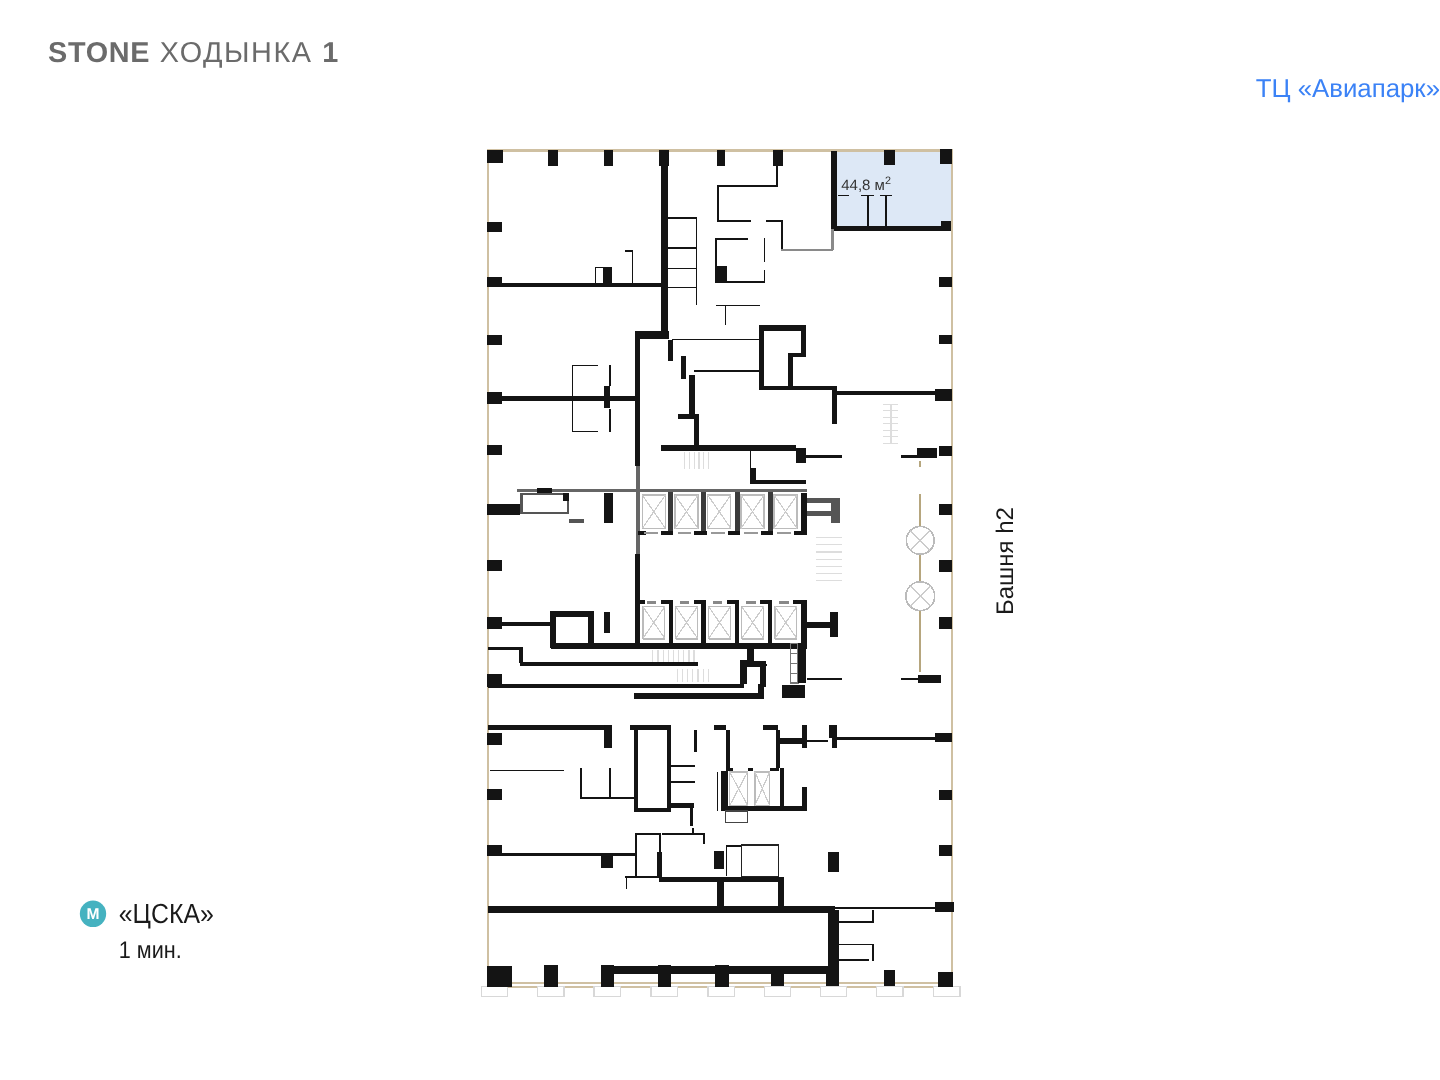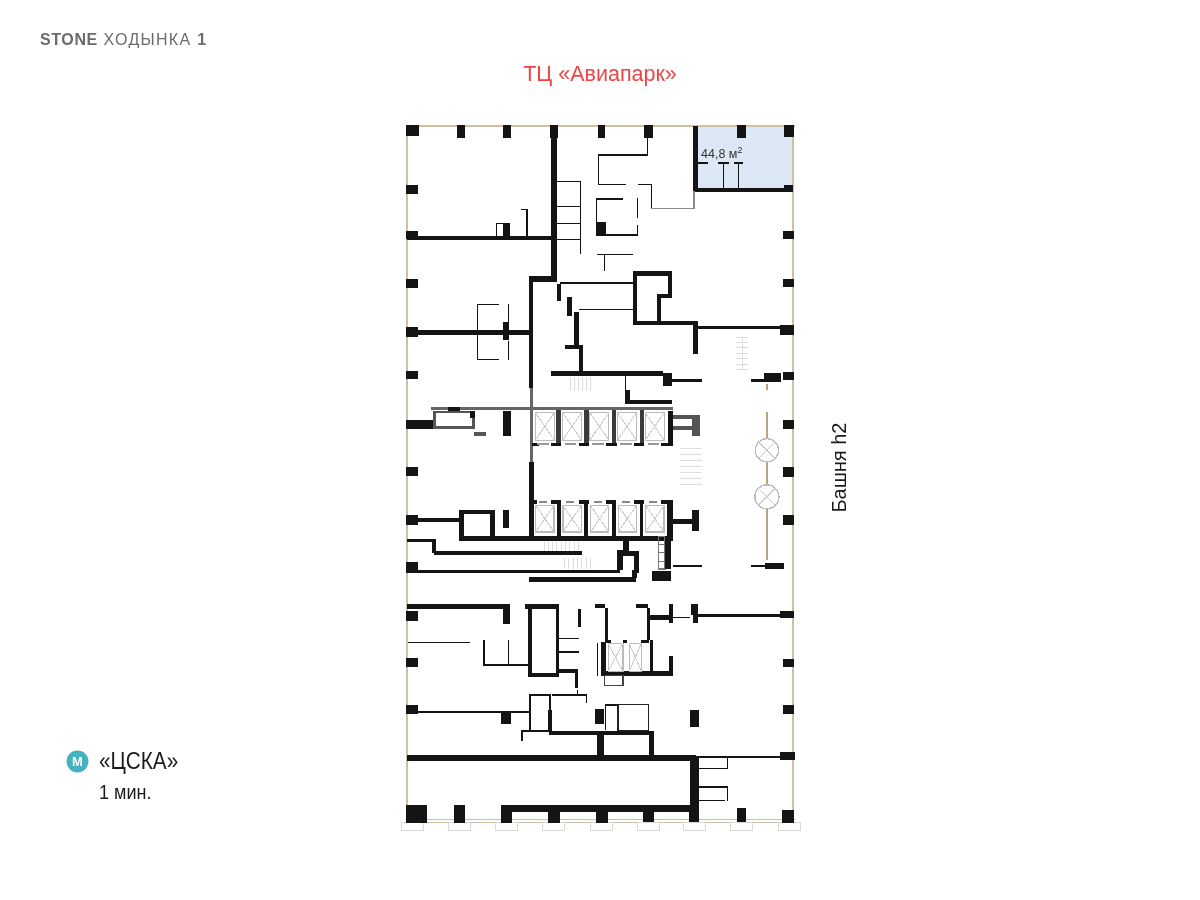--- a/index.html
+++ b/index.html
@@ -1,20 +1,20 @@
 <!DOCTYPE html>
 <html><head><meta charset="utf-8">
 <style>
 html,body{margin:0;padding:0;width:1200px;height:900px;background:#ffffff;
 font-family:"Liberation Sans",sans-serif;overflow:hidden;}
 .abs{position:absolute;}
 #plan{position:absolute;left:0;top:0;}
-#logo{left:40px;top:31px;font-size:16px;color:#6b6b6b;letter-spacing:1.3px;white-space:nowrap;}
+#logo{left:40px;top:31px;font-size:24px;color:#6b6b6b;letter-spacing:1.3px;white-space:nowrap;}
 #logo b{font-weight:bold;letter-spacing:.6px;}
-#title{left:0;top:62px;width:1200px;text-align:center;font-size:21.5px;color:#ef4444;}
+#title{left:0;top:62px;width:1200px;text-align:right;font-size:21.5px;color:#3b82f6;}
 #tower{left:759px;top:456px;width:160px;text-align:center;font-size:20px;color:#1a1a1a;
 transform:rotate(-90deg);transform-origin:center;}
 #area{left:701px;top:145px;width:92px;text-align:left;font-size:12.5px;color:#333;}
 #area sup{font-size:9px;}
 #metro{left:99px;top:748px;font-size:23px;color:#1a1a1a;transform:scaleX(.9);transform-origin:0 0;}
 #metro .l2{font-size:20px;margin-top:6px;}
 #mcirc{left:66px;top:750px;}
 </style></head>
 <body>
 <div id="plan"><svg width="1200" height="900" viewBox="0 0 1200 900" shape-rendering="crispEdges">

